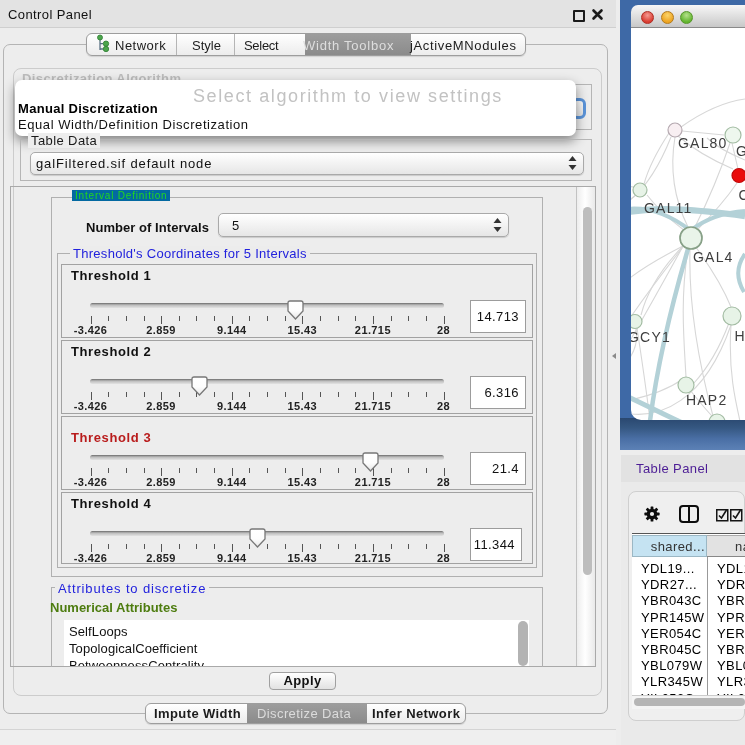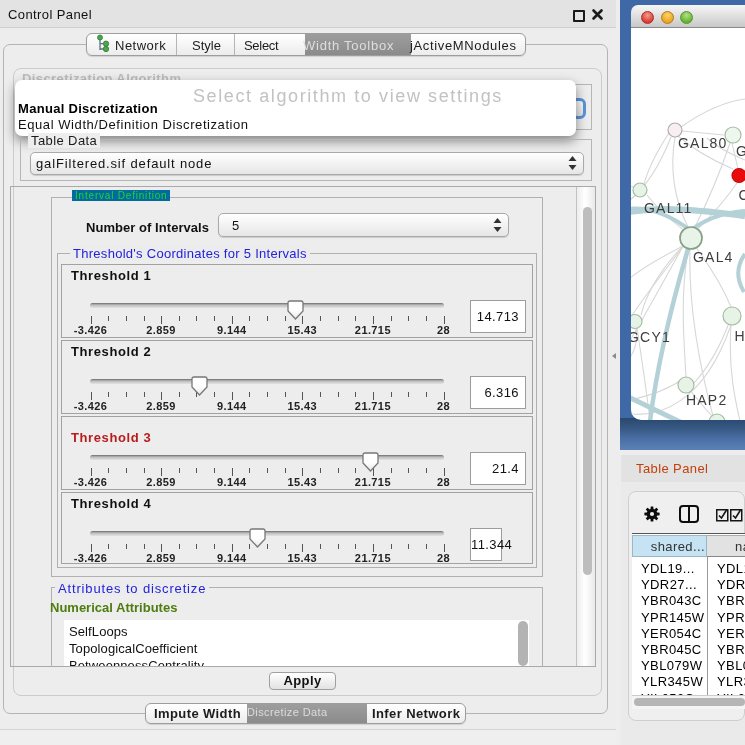--- a/index.html
+++ b/index.html
@@ -238,40 +238,40 @@
     <svg class="abs" style="left:249px;top:528px;" width="17" height="20" viewBox="0 0 17 20">
       <path d="M3 1 L14 1 Q16 1 16 3 L16 11 L8.5 19 L1 11 L1 3 Q1 1 3 1 Z" fill="url(#g492)" stroke="#777" stroke-width="1.3"></path>
       <defs>
         <linearGradient id="g492" x1="0" y1="0" x2="0" y2="1">
           <stop offset="0" stop-color="#ffffff"></stop>
           <stop offset="0.55" stop-color="#fdfdfd"></stop>
           <stop offset="1" stop-color="#e8e8e8"></stop>
         </linearGradient>
       </defs>
     </svg>
-    <div class="abs" style="left:470px;top:528px;width:32px;height:33px;background:#fff;border:1px solid #9c9c9c;box-sizing:border-box;font-size:13px;color:#111;text-align:right;line-height:31px;padding-right:6px;">11.344</div>
+    <div class="abs" style="left:470px;top:528px;width:52px;height:33px;background:#fff;border:1px solid #9c9c9c;box-sizing:border-box;font-size:13px;color:#111;text-align:right;line-height:31px;padding-right:6px;">11.344</div>
   </div>
 
 <div class="abs" style="left:51px;top:587px;width:492px;height:80px;border:1px solid #b0b0b0;box-sizing:border-box;border-bottom:none;"></div>
 <div class="abs" style="left:55px;top:581px;background:#ececec;padding:0 3px;font-size:13px;color:#2222dd;letter-spacing:0.85px;">Attributes to discretize</div>
 <div class="abs" style="left:50px;top:600px;font-size:13px;font-weight:bold;color:#4d7c0f;letter-spacing:0;">Numerical Attributes</div>
 <div class="abs" style="left:64px;top:620px;width:465px;height:46px;background:#ffffff;overflow:hidden;">
   <div style="padding:3px 12px 0 5px;font-size:13px;color:#111;line-height:17.2px;letter-spacing:0.1px;">SelfLoops<br>TopologicalCoefficient<br>BetweennessCentrality</div>
 </div>
 <div class="abs" style="left:518px;top:621px;width:9.5px;height:45px;background:#b3b3b3;border-radius:5px;"></div>
 
 <div class="abs" style="left:269px;top:672px;width:67px;height:18px;border:1px solid #a0a0a0;border-radius:4px;background:linear-gradient(#ffffff,#e2e2e2);box-sizing:border-box;text-align:center;font-size:13px;font-weight:bold;color:#111;line-height:16px;">Apply</div>
 
 <div class="abs" style="left:145px;top:703px;width:321px;height:21px;border:1px solid #9d9d9d;border-radius:6px;overflow:hidden;box-sizing:border-box;background:linear-gradient(#ffffff,#ececec);box-shadow:0 1px 1px rgba(0,0,0,0.12);">
   <div class="tabseg" style="width:96px;"></div>
   <div class="tabseg" style="width:120px;background:linear-gradient(#9d9d9d,#8b8b8b);"></div>
   
 </div>
 <div class="abs" style="left:154px;top:706px;font-size:13px;font-weight:bold;color:#1c1c1c;">Impute Width</div>
-<div class="abs" style="left:247px;top:706px;font-size:11px;color:#dcdcdc;">Discretize Data</div>
+<div class="abs" style="left:257px;top:706px;font-size:13px;color:#dcdcdc;">Discretize Data</div>
 <div class="abs" style="left:372px;top:706px;font-size:13px;font-weight:bold;color:#1c1c1c;">Infer Network</div>
 
 <div class="abs" style="left:0;top:729px;width:616px;height:1px;background:#d4d4d4;"></div>
 <div class="abs" style="left:0;top:730px;width:616px;height:15px;background:#efefef;"></div>
 
 <svg class="abs" style="left:611px;top:352px;" width="6" height="8" viewBox="0 0 6 8">
     <path d="M5 1 L1 4 L5 7 Z" fill="#8a8a8a"></path>
   </svg>
 
 <div class="abs" style="left:616px;top:0;width:129px;height:745px;background:#ededed;"></div>
@@ -339,21 +339,21 @@
     <text x="644" y="213">GAL11</text>
     <text x="693" y="262">GAL4</text>
     <text x="628" y="342">GCY1</text>
     <text x="734.5" y="341">H</text>
     <text x="686" y="405">HAP2</text>
     <text x="738.5" y="200">C</text>
   </g>
 </svg>
 
 <div class="abs" style="left:621px;top:455px;width:124px;height:27px;background:#e2e2e2;"></div>
-<div class="abs" style="left:636px;top:461px;font-size:13px;color:#c2410c;">Table Panel</div>
+<div class="abs" style="left:636px;top:461px;font-size:13px;color:#4c1d95;">Table Panel</div>
 <div class="abs" style="left:621px;top:482px;width:124px;height:263px;background:#eaeaea;"></div>
 <div class="abs" style="left:628px;top:491px;width:117px;height:230px;background:#efefef;border:1px solid #cfcfcf;border-radius:8px;box-sizing:border-box;"></div>
 
 <svg class="abs" style="left:644px;top:506px;" width="16" height="16" viewBox="0 0 16 16">
   <g fill="#0d0d0d">
     <circle cx="8" cy="8" r="5.3"></circle>
     <g>
       <rect x="6.6" y="0.4" width="2.8" height="15.2" rx="0.6"></rect>
       <rect x="6.6" y="0.4" width="2.8" height="15.2" rx="0.6" transform="rotate(45 8 8)"></rect>
       <rect x="6.6" y="0.4" width="2.8" height="15.2" rx="0.6" transform="rotate(90 8 8)"></rect>

